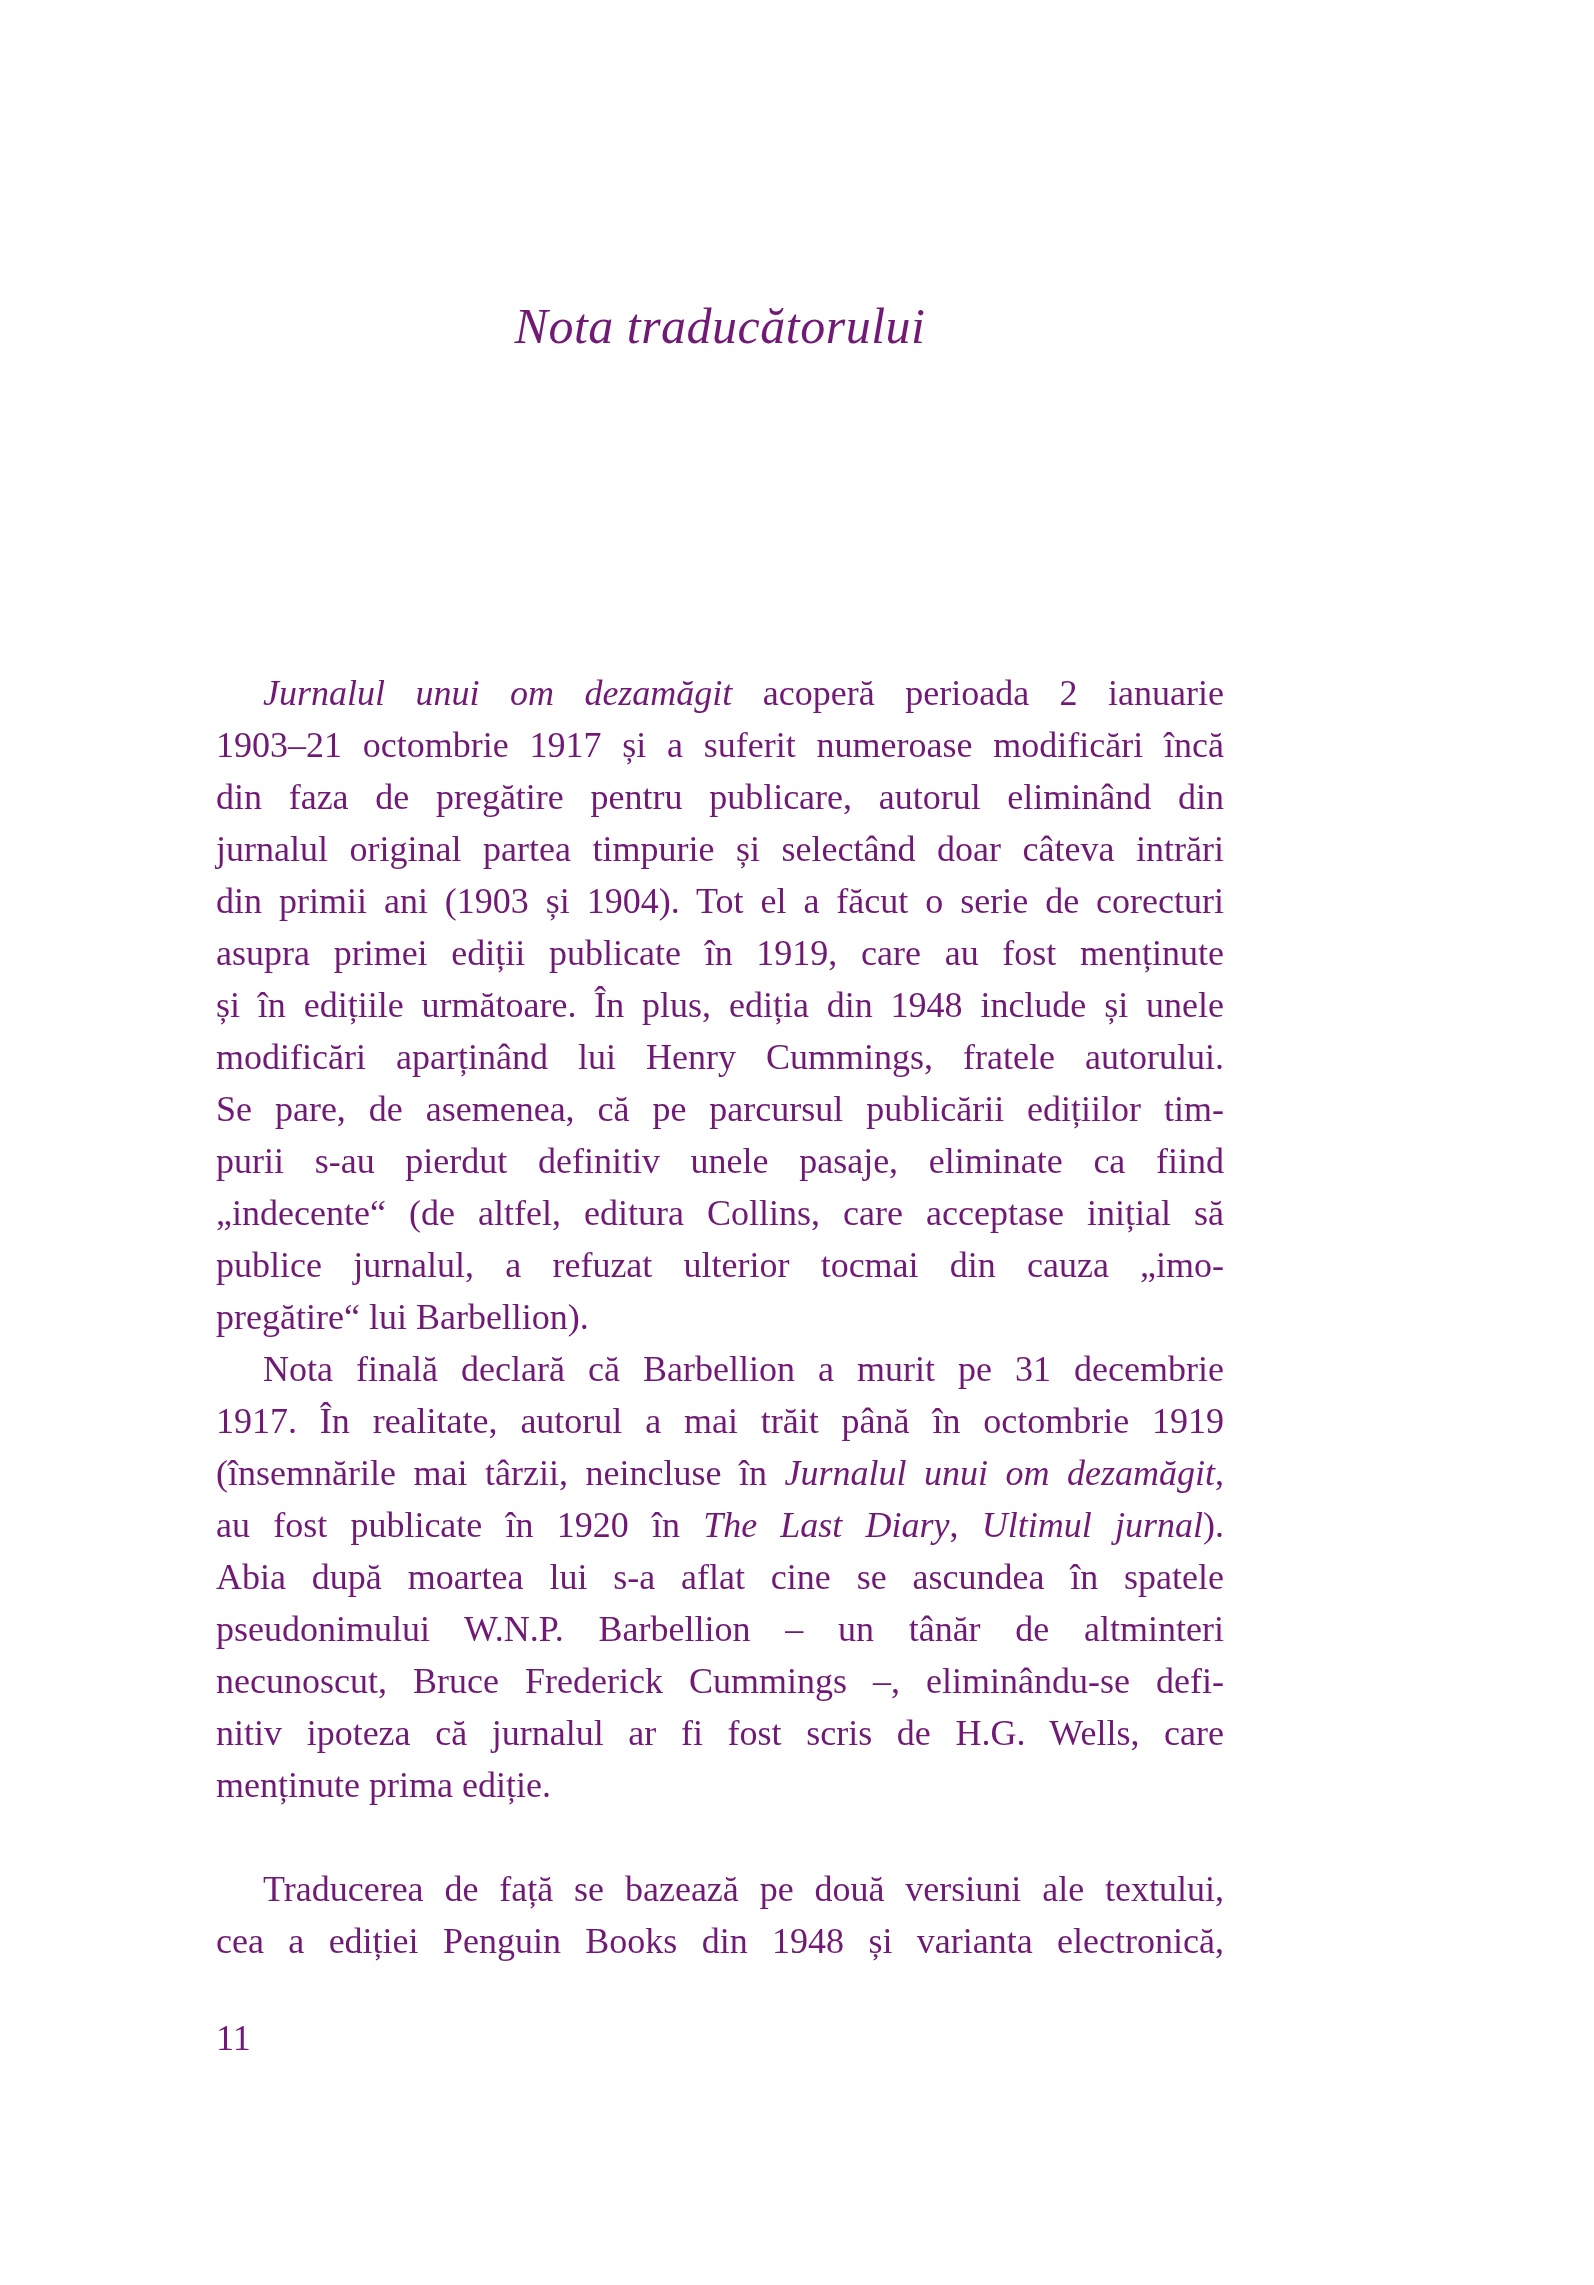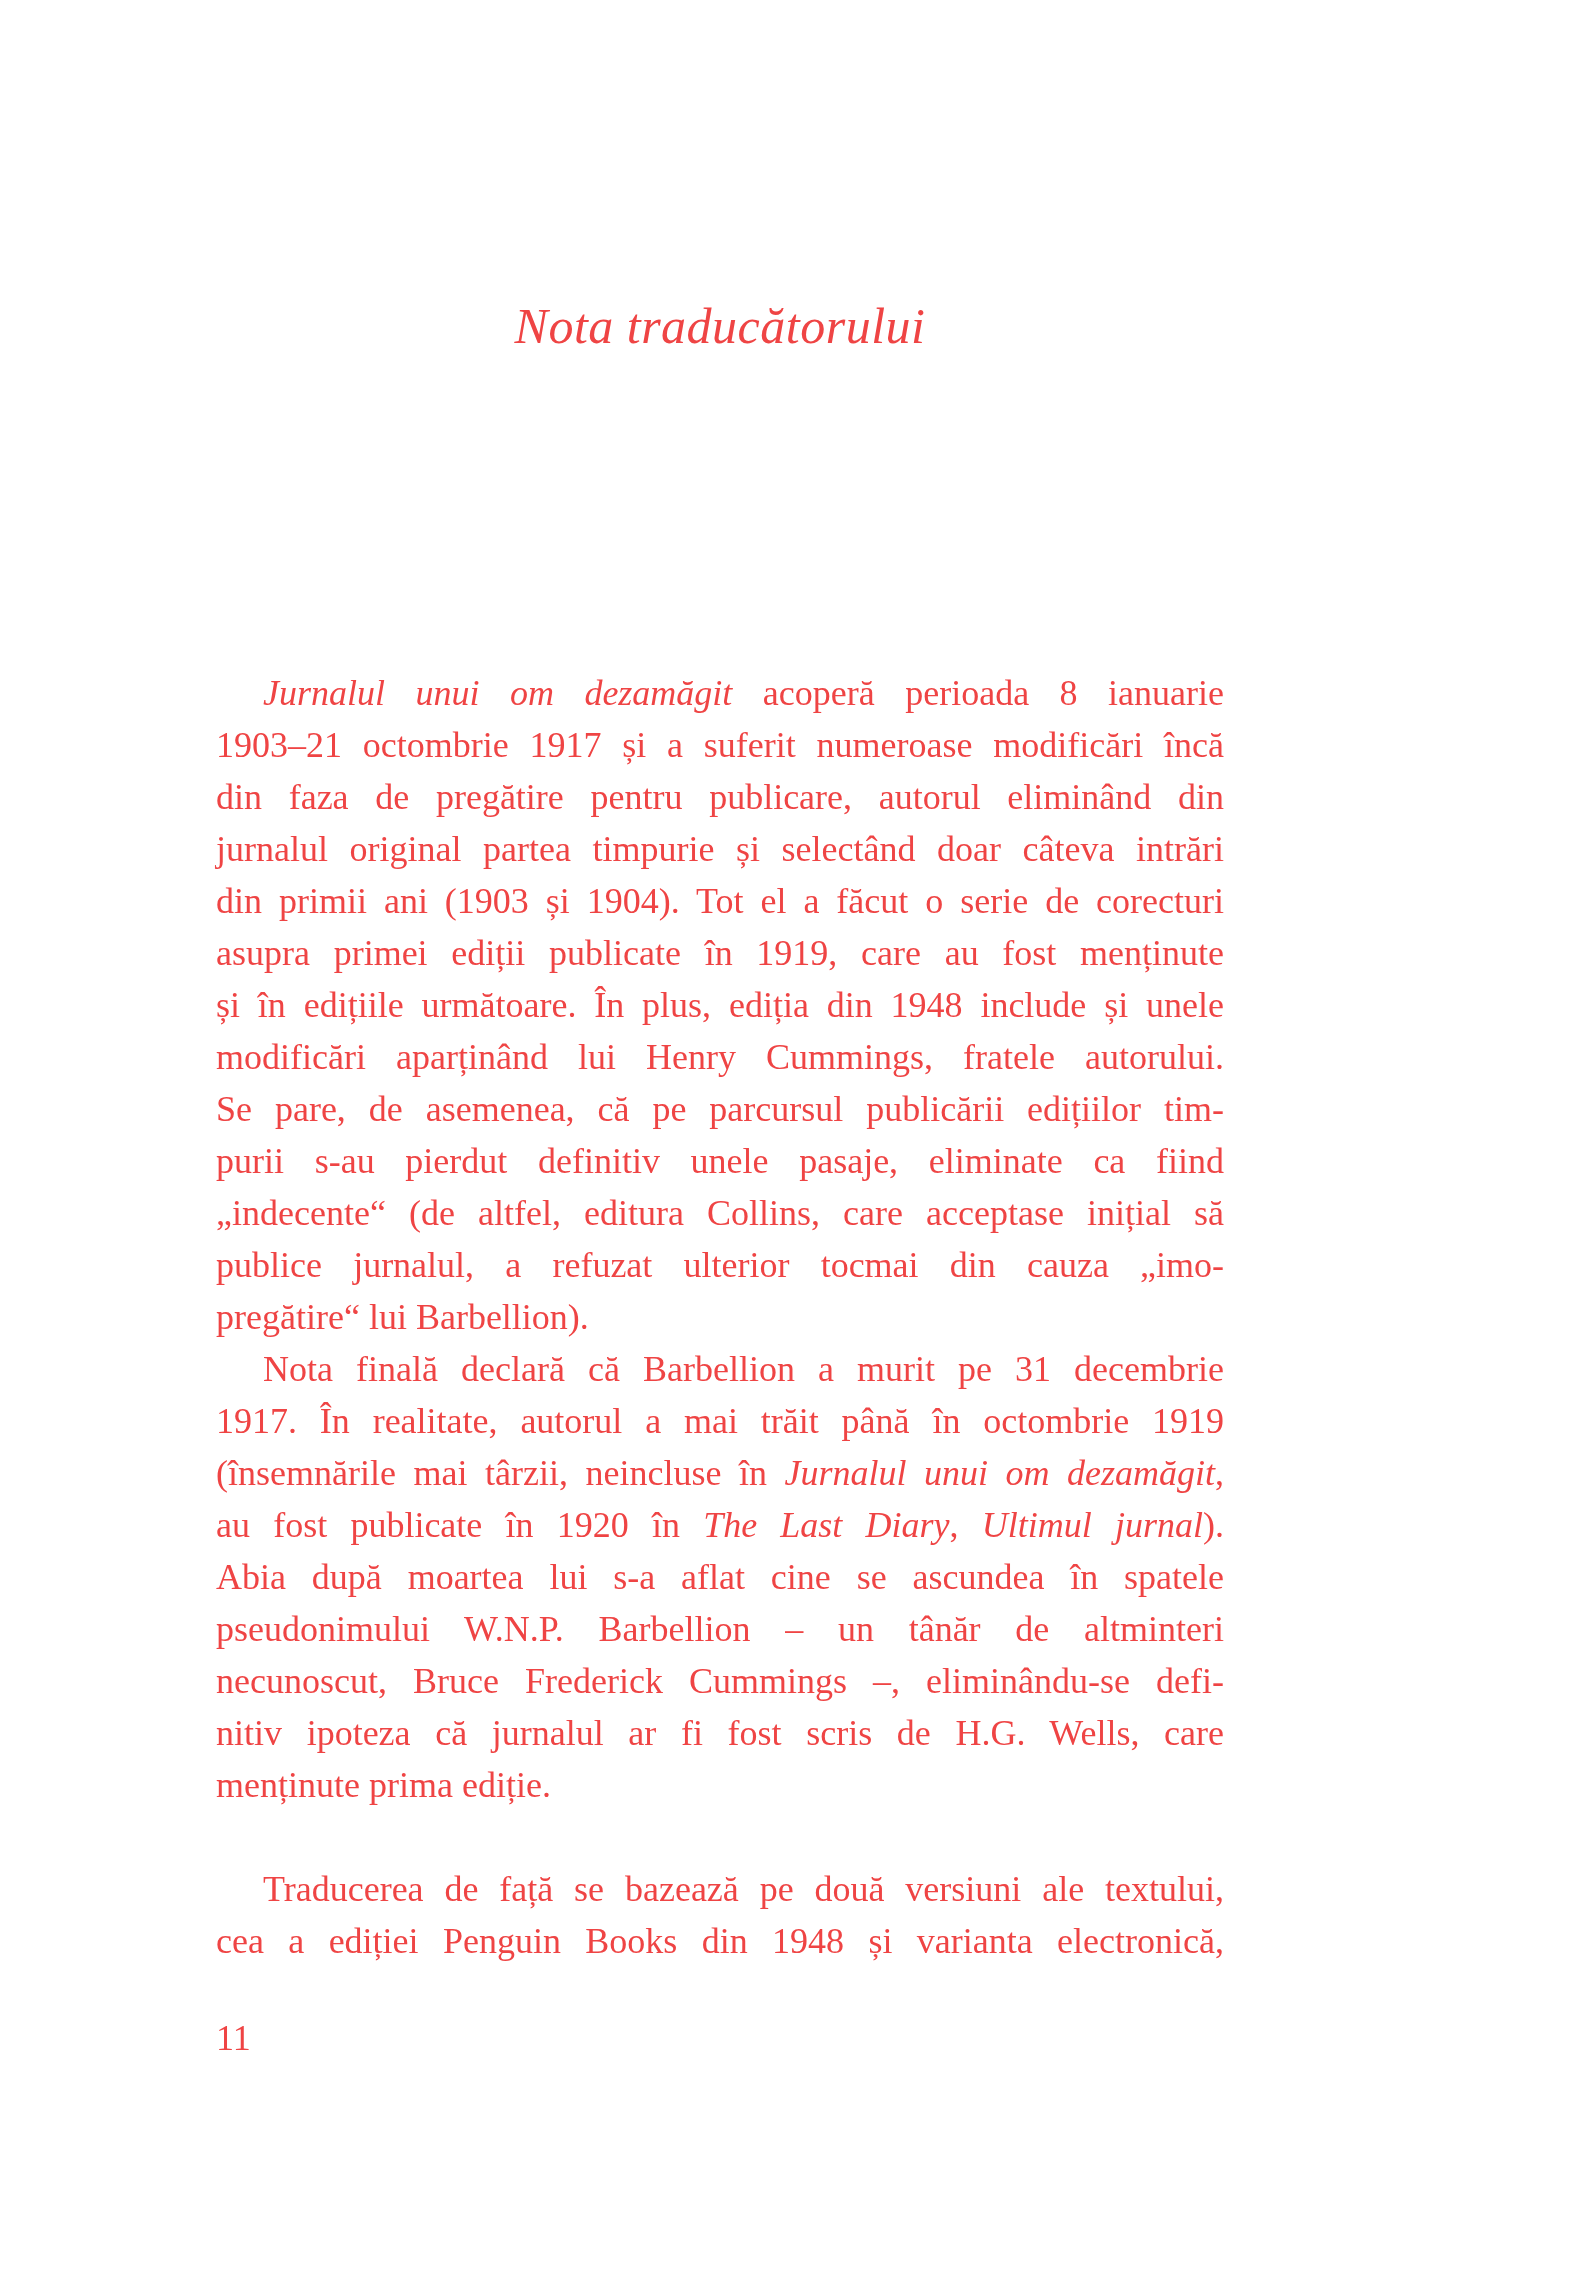--- a/index.html
+++ b/index.html
@@ -5,21 +5,21 @@
   html, body {
     margin: 0;
     padding: 0;
     background: #ffffff;
   }
   .page {
     position: relative;
     width: 1595px;
     height: 2285px;
     background: #ffffff;
-    color: #ef4444;
+    color: #701a75;
     font-family: "Liberation Serif", "DejaVu Serif", serif;
     overflow: hidden;
   }
   .chapter-title {
     position: absolute;
     top: 301px;
     left: 216px;
     width: 1008px;
     text-align: center;
     font-style: italic;
@@ -57,21 +57,21 @@
   }
 </style>
 </head>
 <body>
 
 <div class="page">
   <div class="chapter-title">Nota traducătorului</div>
 
   <div class="body-text">
       <div class="paragraph">
-        <div class="line justify indent"><span class="italic">Jurnalul unui om dezamăgit</span><span> acoperă perioada 8 ianuarie</span></div>
+        <div class="line justify indent"><span class="italic">Jurnalul unui om dezamăgit</span><span> acoperă perioada 2 ianuarie</span></div>
         <div class="line justify"><span>1903–21 octombrie 1917 și a suferit numeroase modificări încă</span></div>
         <div class="line justify"><span>din faza de pregătire pentru publicare, autorul eliminând din</span></div>
         <div class="line justify"><span>jurnalul original partea timpurie și selectând doar câteva intrări</span></div>
         <div class="line justify"><span>din primii ani (1903 și 1904). Tot el a făcut o serie de corecturi</span></div>
         <div class="line justify"><span>asupra primei ediții publicate în 1919, care au fost menținute</span></div>
         <div class="line justify"><span>și în edițiile următoare. În plus, ediția din 1948 include și unele</span></div>
         <div class="line justify"><span>modificări aparținând lui Henry Cummings, fratele autorului.</span></div>
         <div class="line justify"><span>Se pare, de asemenea, că pe parcursul publicării edițiilor tim-</span></div>
         <div class="line justify"><span>purii s-au pierdut definitiv unele pasaje, eliminate ca fiind</span></div>
         <div class="line justify"><span>„indecente“ (de altfel, editura Collins, care acceptase inițial să</span></div>

